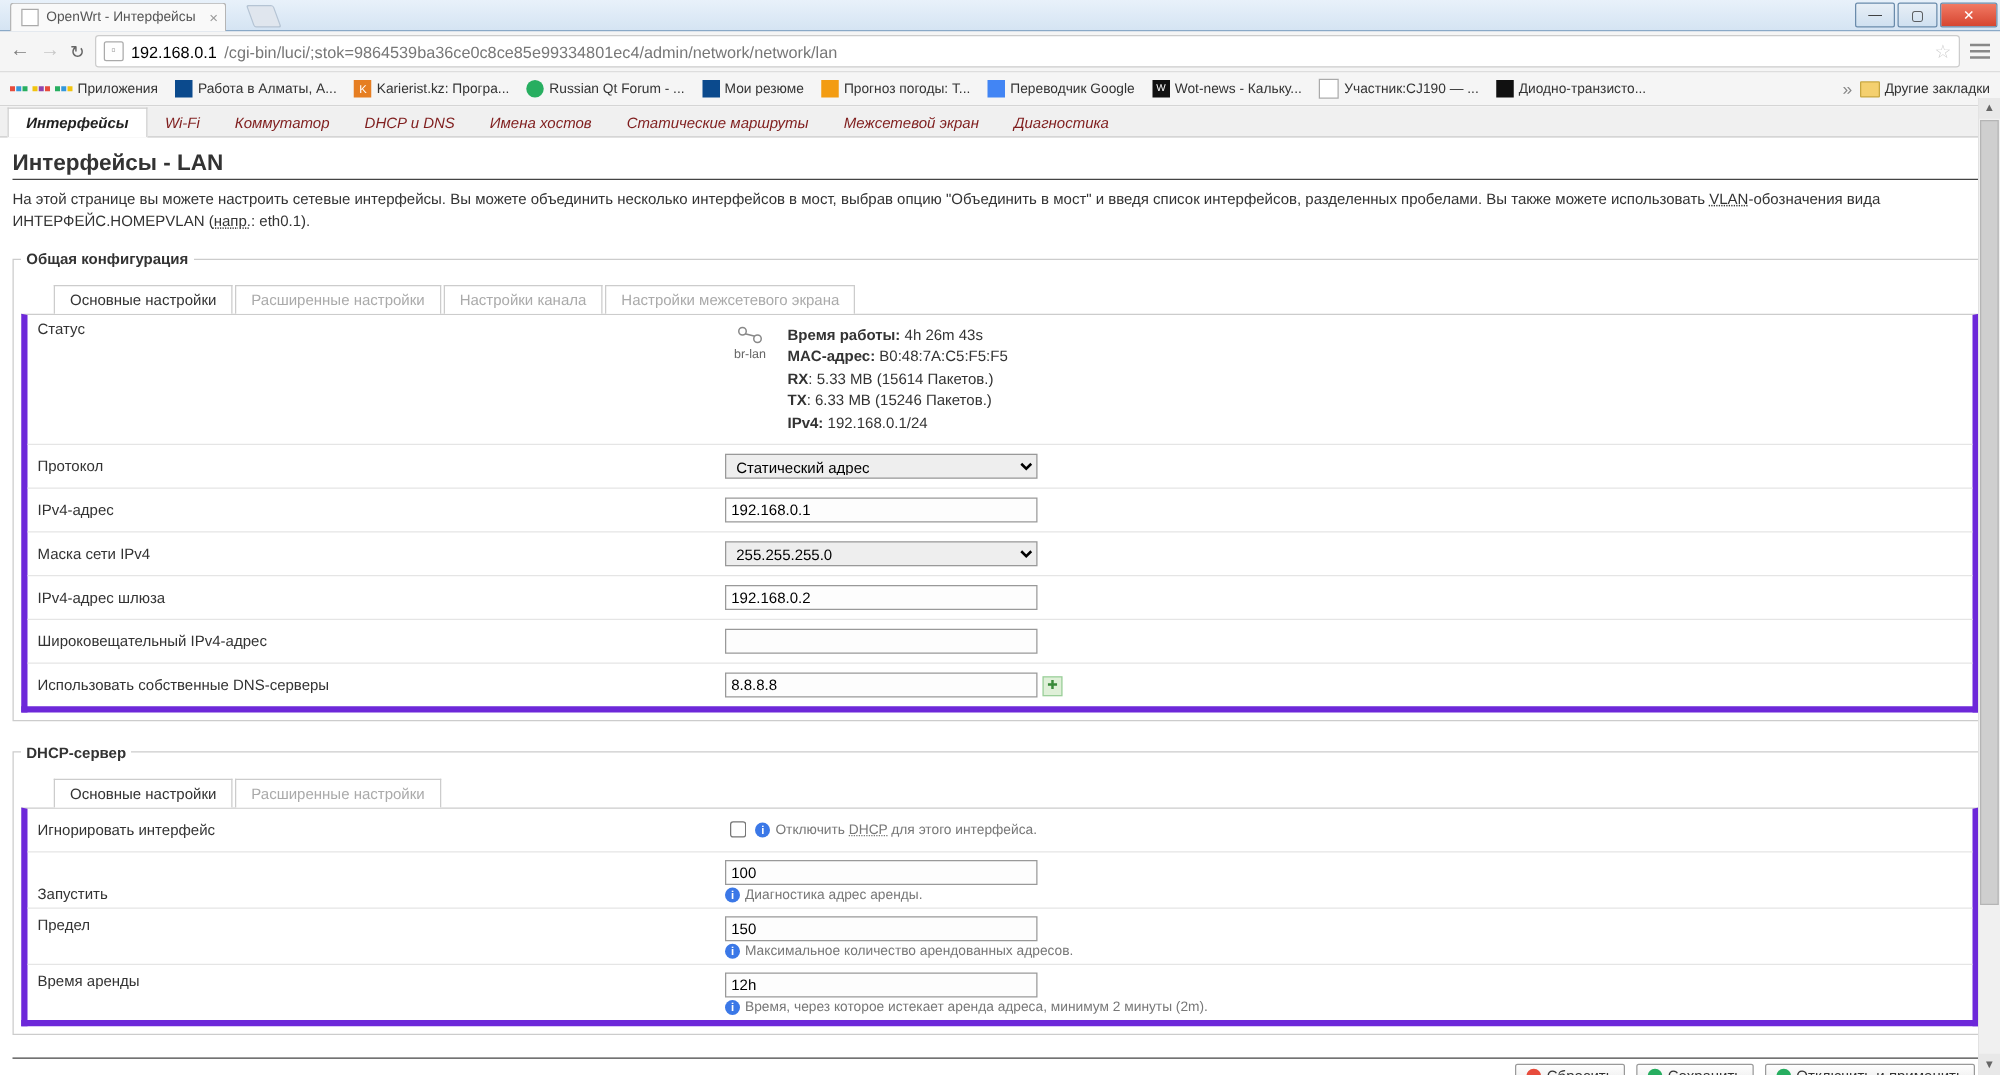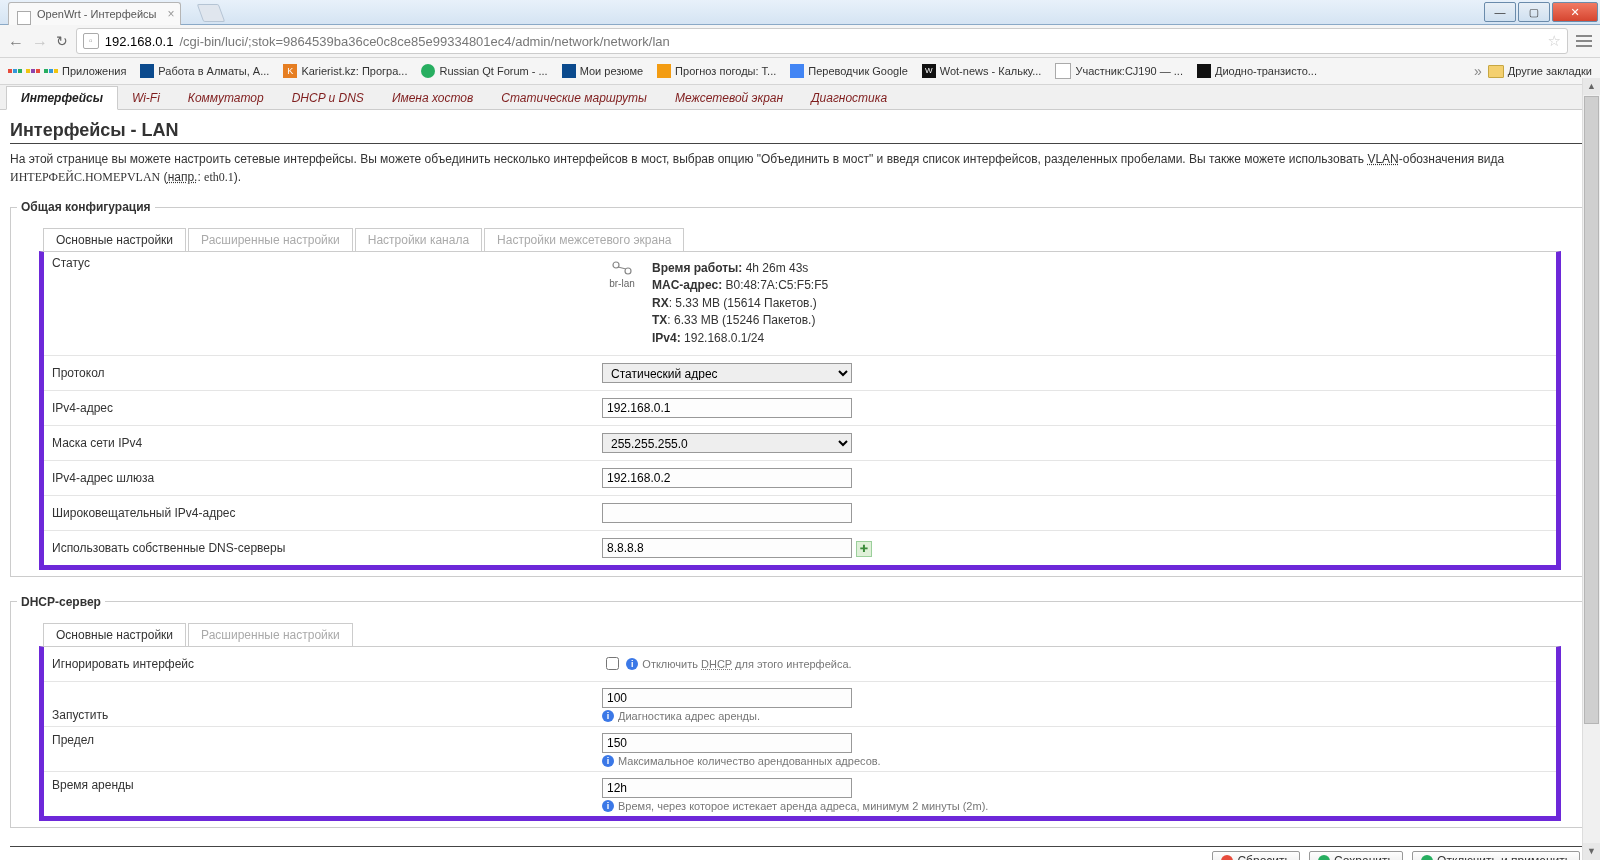--- a/index.html
+++ b/index.html
@@ -27,21 +27,21 @@
     background: #f9f9f9;
     border: 1px solid #b5b5b5;
     border-bottom: none;
     padding: 0 24px 0 8px;
     height: 22px;
     line-height: 22px;
     border-radius: 3px 3px 0 0;
     font-size: 11px;
     color: #555;
     display: flex;
-    align-items: flex-end;
+    align-items: center;
     gap: 6px;
     max-width: 180px;
   }
   .win-tab .page-ico {
     width: 12px; height: 12px;
     border: 1px solid #aaa;
     background: #fff;
     display: inline-block;
   }
   .win-tab .close {
@@ -174,21 +174,21 @@
   }
   h2.page-title {
     font-size: 18px;
     font-weight: bold;
     margin: 6px 0 4px 0;
     color: #333;
     border-bottom: 1px solid #444;
     padding-bottom: 2px;
   }
   .desc { font-size: 12px; color: #333; margin: 6px 0 14px 0; line-height:1.5;}
-  .desc .mono { font-family: Liberation Serif, serif; }
+  .desc .mono { font-family: Liberation Sans, sans-serif; }
   .desc .ul { text-decoration: underline dotted; }
   fieldset {
     border: 1px solid #ccc;
     padding: 12px 6px 6px 6px;
     margin: 6px 0 18px 0;
     position: relative;
   }
   legend {
     font-size: 12px;
     font-weight: bold;
@@ -210,21 +210,21 @@
     cursor: pointer;
     border-bottom: none;
   }
   .sub-tab.active {
     color:#333; font-weight: normal;
     background:#fff;
     position:relative; z-index:2;
   }
   .form-table {
     border: 5px solid #6d28d9;
-    margin: 0 22px;
+    margin: 0 0;
     border-top: 1px solid #ccc;
   }
   .form-row {
     display: flex;
     border-bottom: 1px solid #e5e5e5;
     padding: 4px 0;
     min-height: 26px;
     align-items: center;
   }
   .form-row:last-child { border-bottom: none; }

